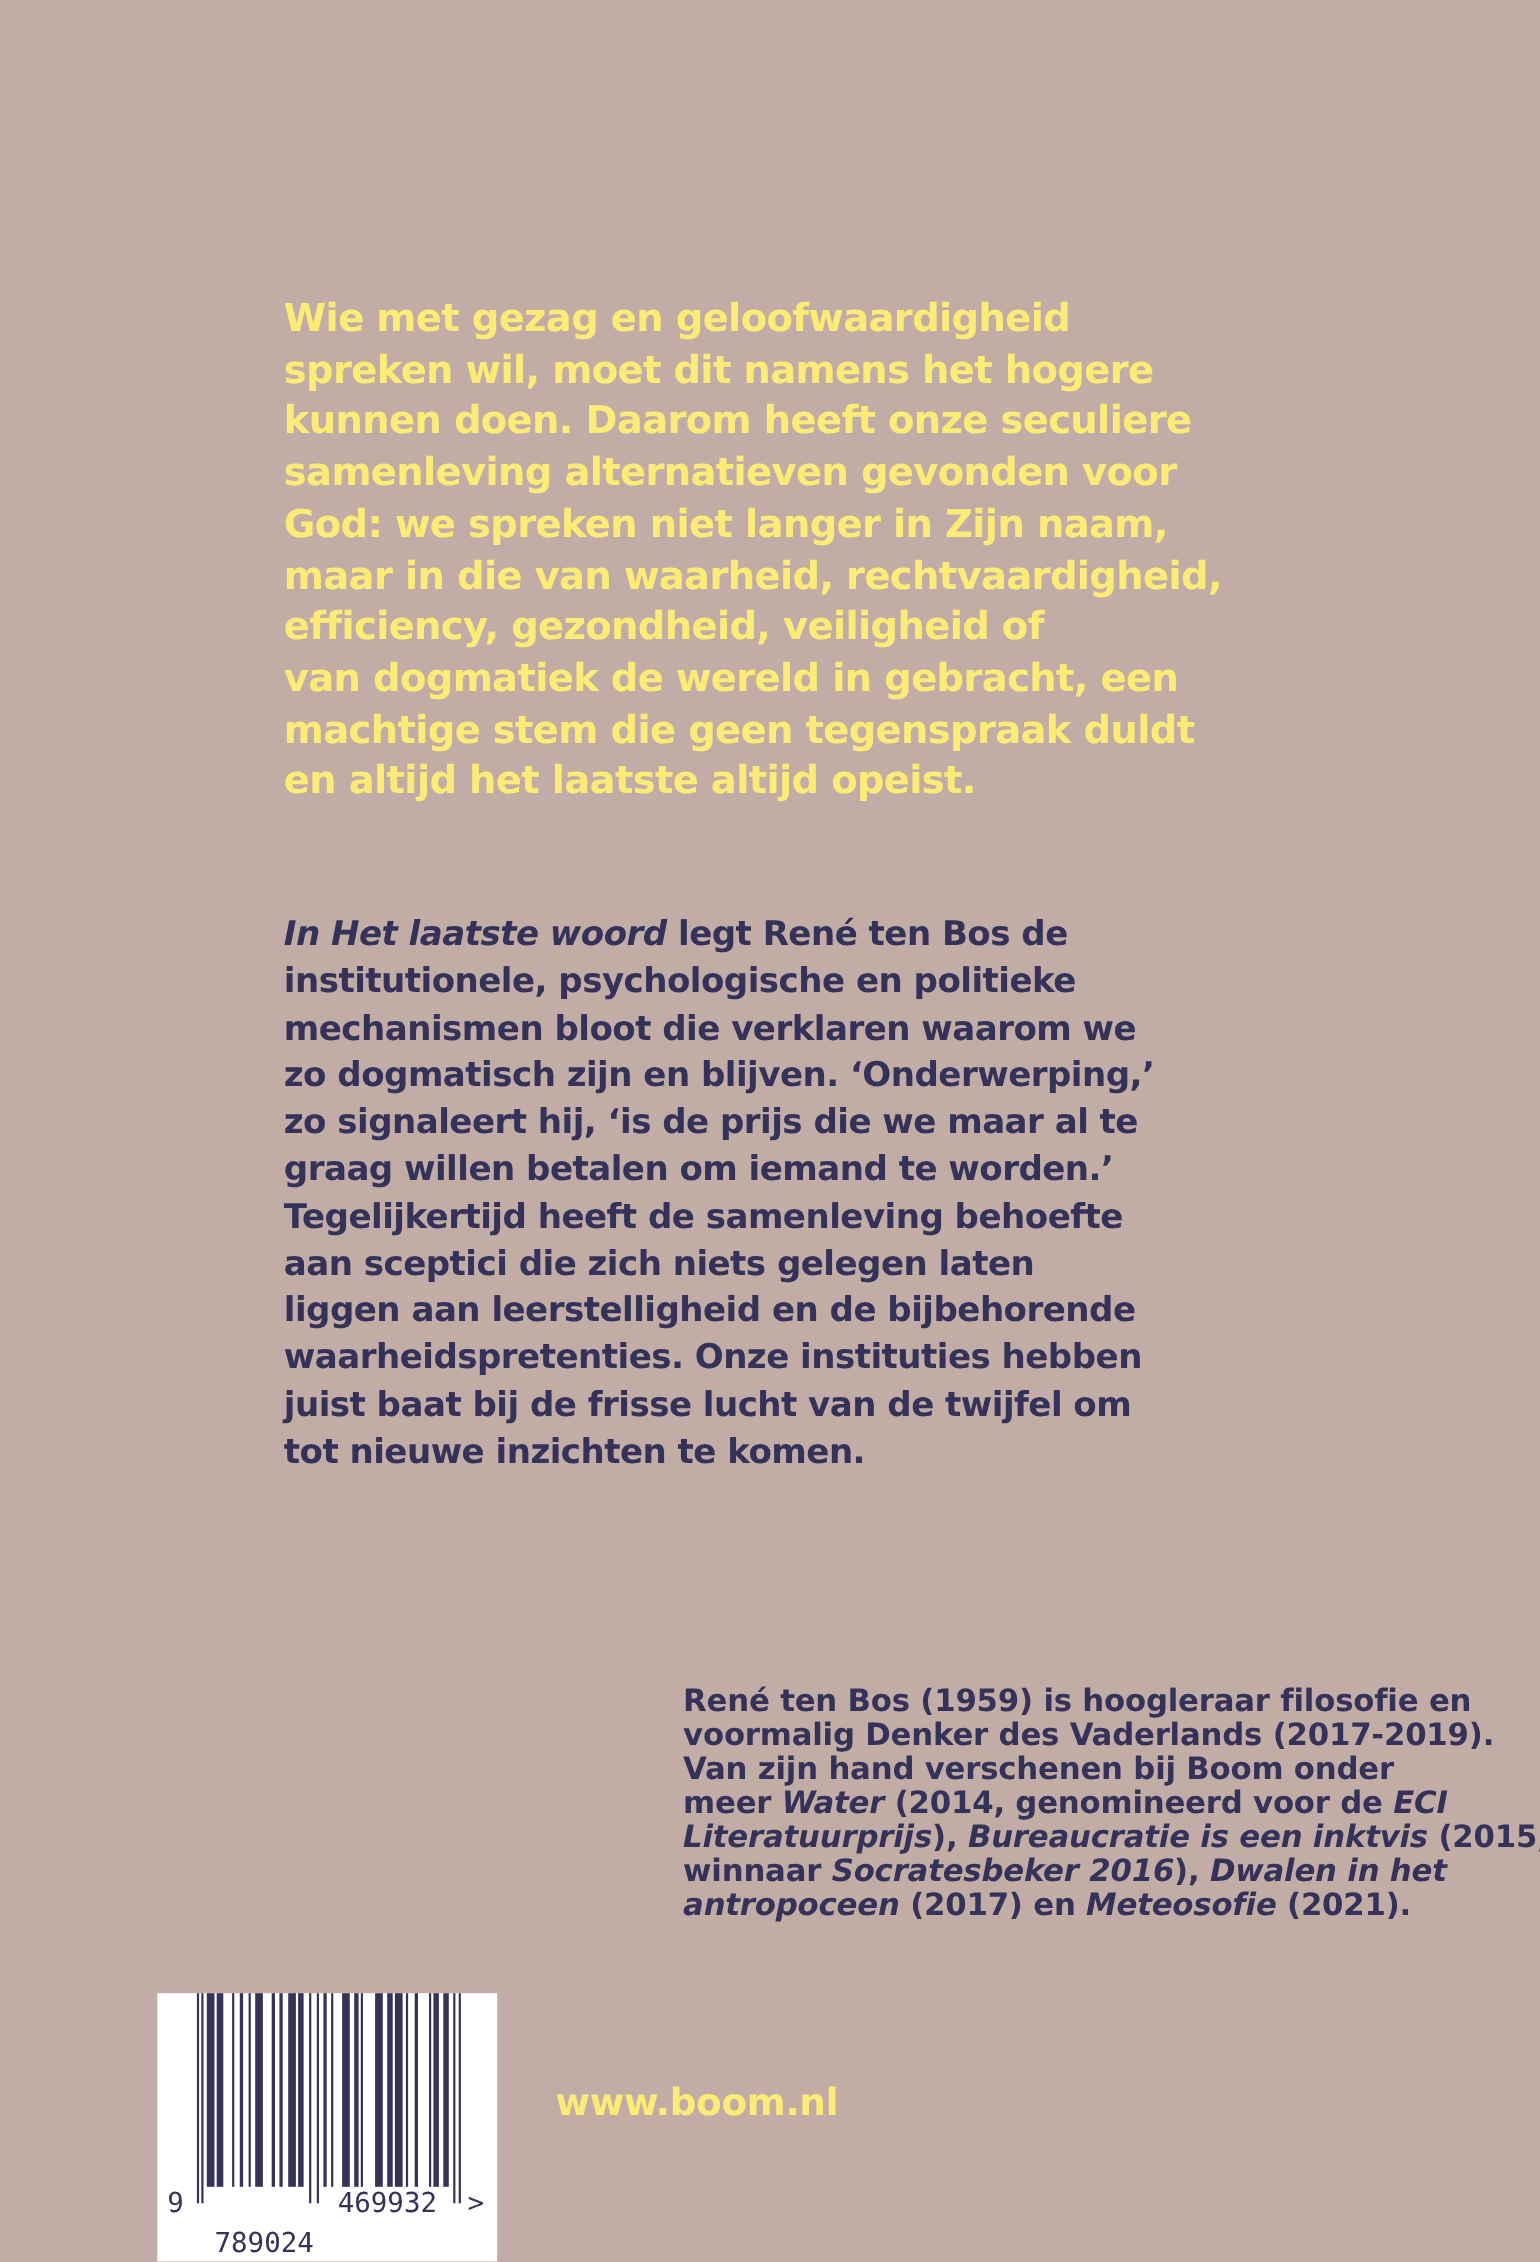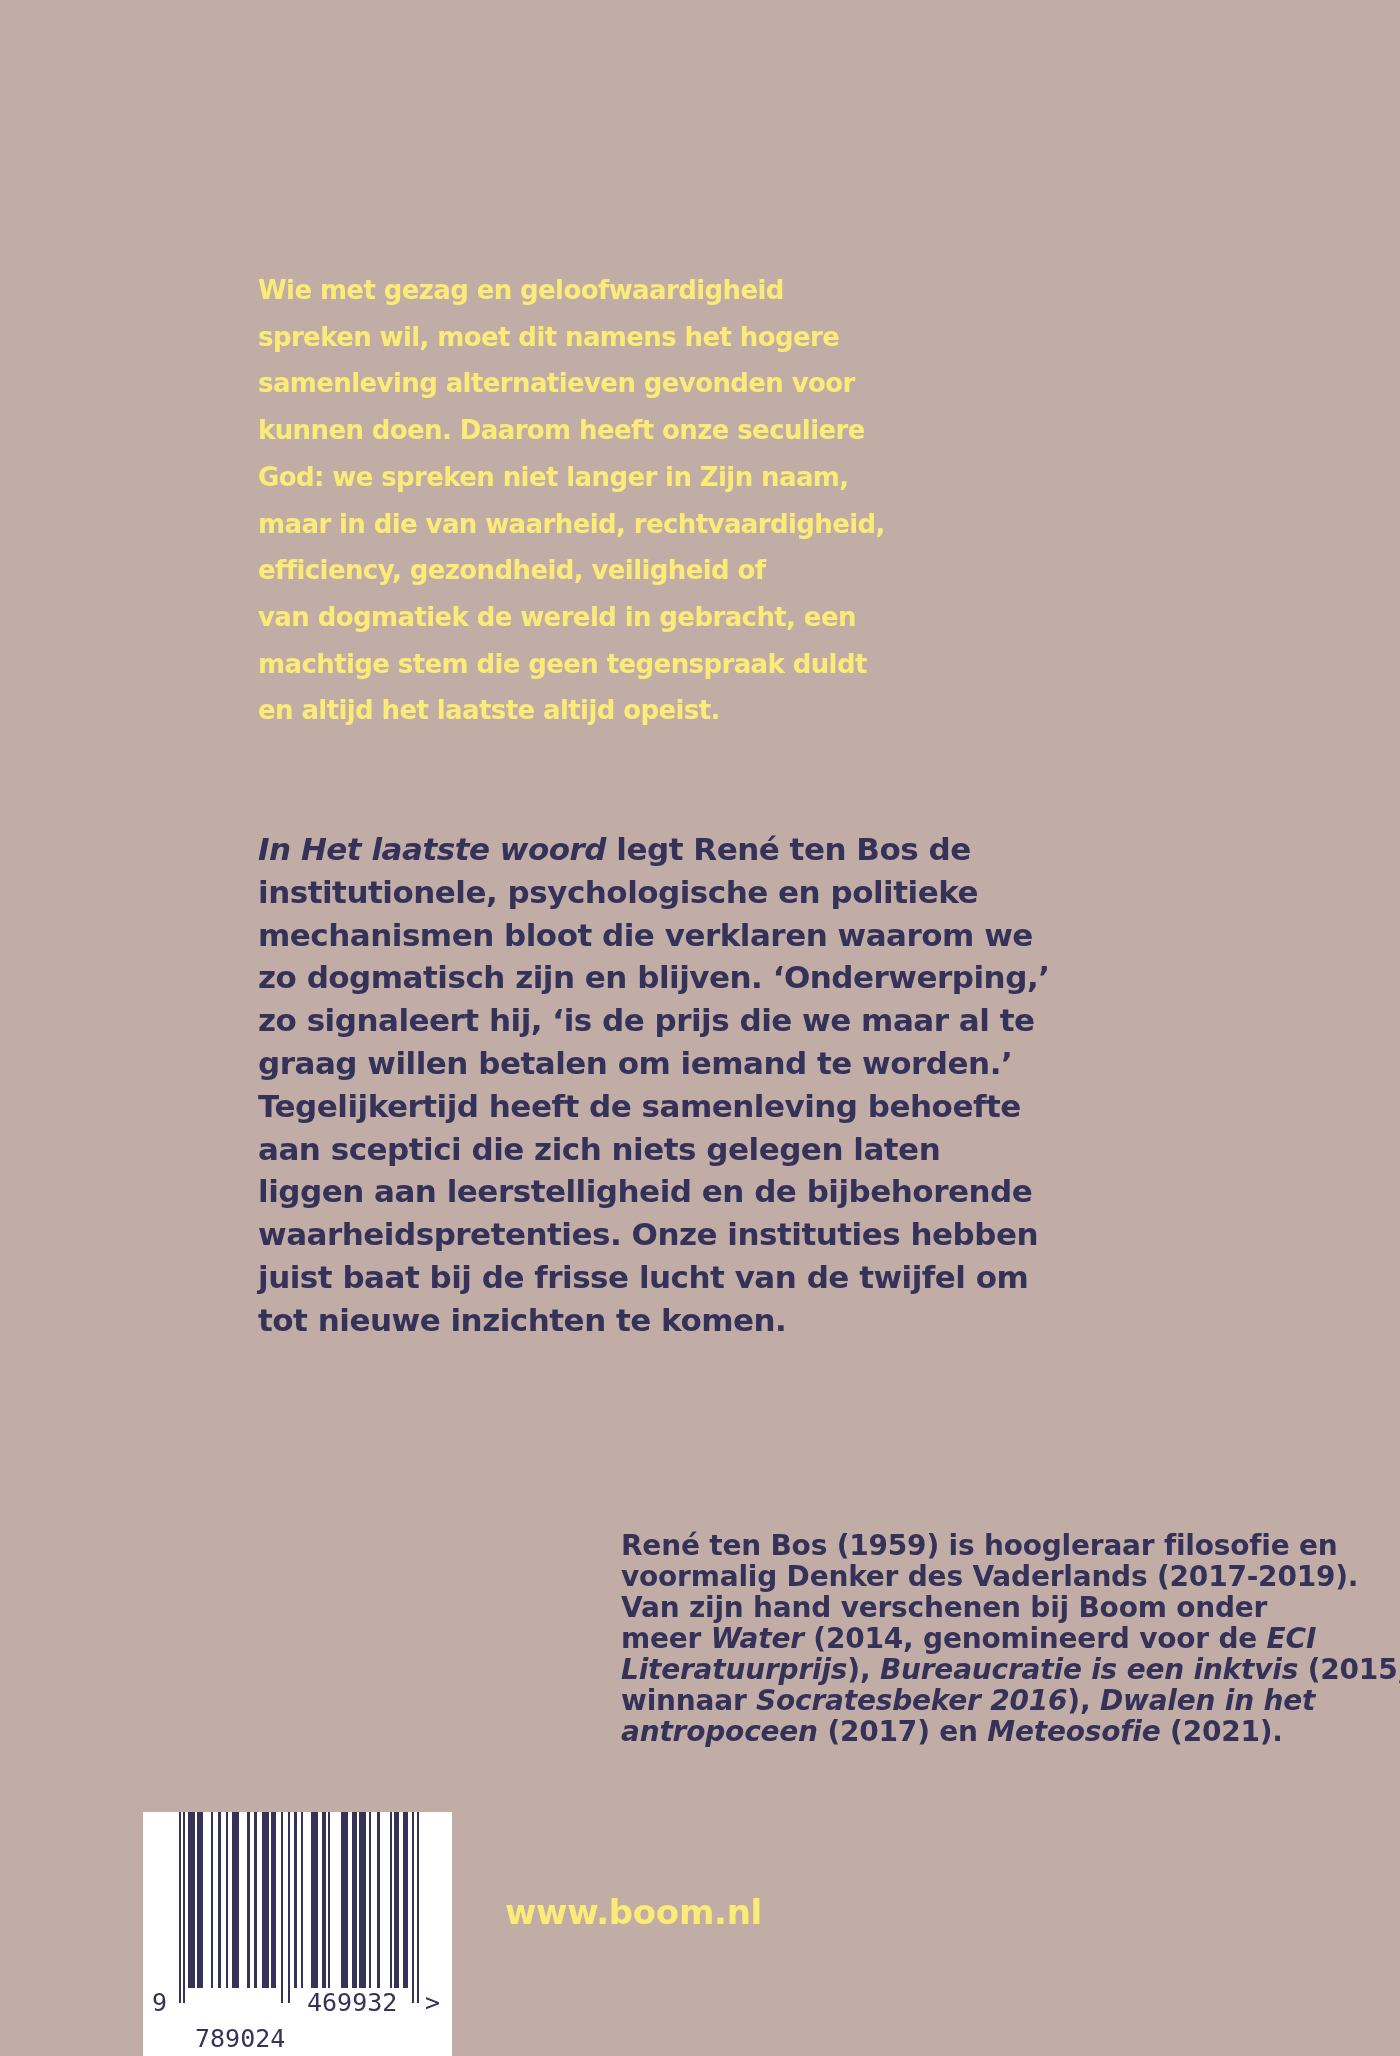--- a/index.html
+++ b/index.html
@@ -5,21 +5,21 @@
   html, body { margin: 0; padding: 0; }
   body {
     width: 1400px; height: 2056px; position: relative; overflow: hidden;
     background: #c2ada6;
     font-family: "DejaVu Sans", "Liberation Sans", sans-serif;
   }
   .para { position: absolute; left: 258px; margin: 0; }
   .para .line { display: block; white-space: nowrap; font-weight: bold; }
   #blurb {
     top: 267px; color: #fbec78;
-    font-size: 26px; line-height: 46.7px; letter-spacing: -0.6px;
+    font-size: 35px; line-height: 46.7px; letter-spacing: -0.6px;
   }
   #description {
     top: 828px; color: #35325a;
     font-size: 31px; line-height: 42.8px; letter-spacing: -0.5px;
   }
   #bio {
     position: absolute; left: 621px; top: 1530px; margin: 0;
     color: #35325a; font-size: 28px; line-height: 31px; letter-spacing: -0.2px;
   }
   #bio .line { display: block; white-space: nowrap; font-weight: bold; }
@@ -39,22 +39,22 @@
     font-family: "DejaVu Sans Mono", "Liberation Mono", monospace;
     font-size: 25px; letter-spacing: 0px; line-height: 1;
   }
 </style>
 </head>
 <body>
 
 <div id="blurb" class="para">
     <span class="line"><span>Wie met gezag en geloofwaardigheid</span></span>
     <span class="line"><span>spreken wil, moet dit namens het hogere</span></span>
+    <span class="line"><span>kunnen doen. Daarom heeft onze seculiere</span></span>
     <span class="line"><span>samenleving alternatieven gevonden voor</span></span>
-    <span class="line"><span>kunnen doen. Daarom heeft onze seculiere</span></span>
     <span class="line"><span>God: we spreken niet langer in Zijn naam,</span></span>
     <span class="line"><span>maar in die van waarheid, rechtvaardigheid,</span></span>
     <span class="line"><span>efficiency, gezondheid, veiligheid of</span></span>
     <span class="line"><span>van dogmatiek de wereld in gebracht, een</span></span>
     <span class="line"><span>machtige stem die geen tegenspraak duldt</span></span>
     <span class="line"><span>en altijd het laatste altijd opeist.</span></span>
   </div>
 
 <div id="description" class="para">
     <span class="line"><span class="it">In Het laatste woord</span><span> legt René ten Bos de</span></span>

